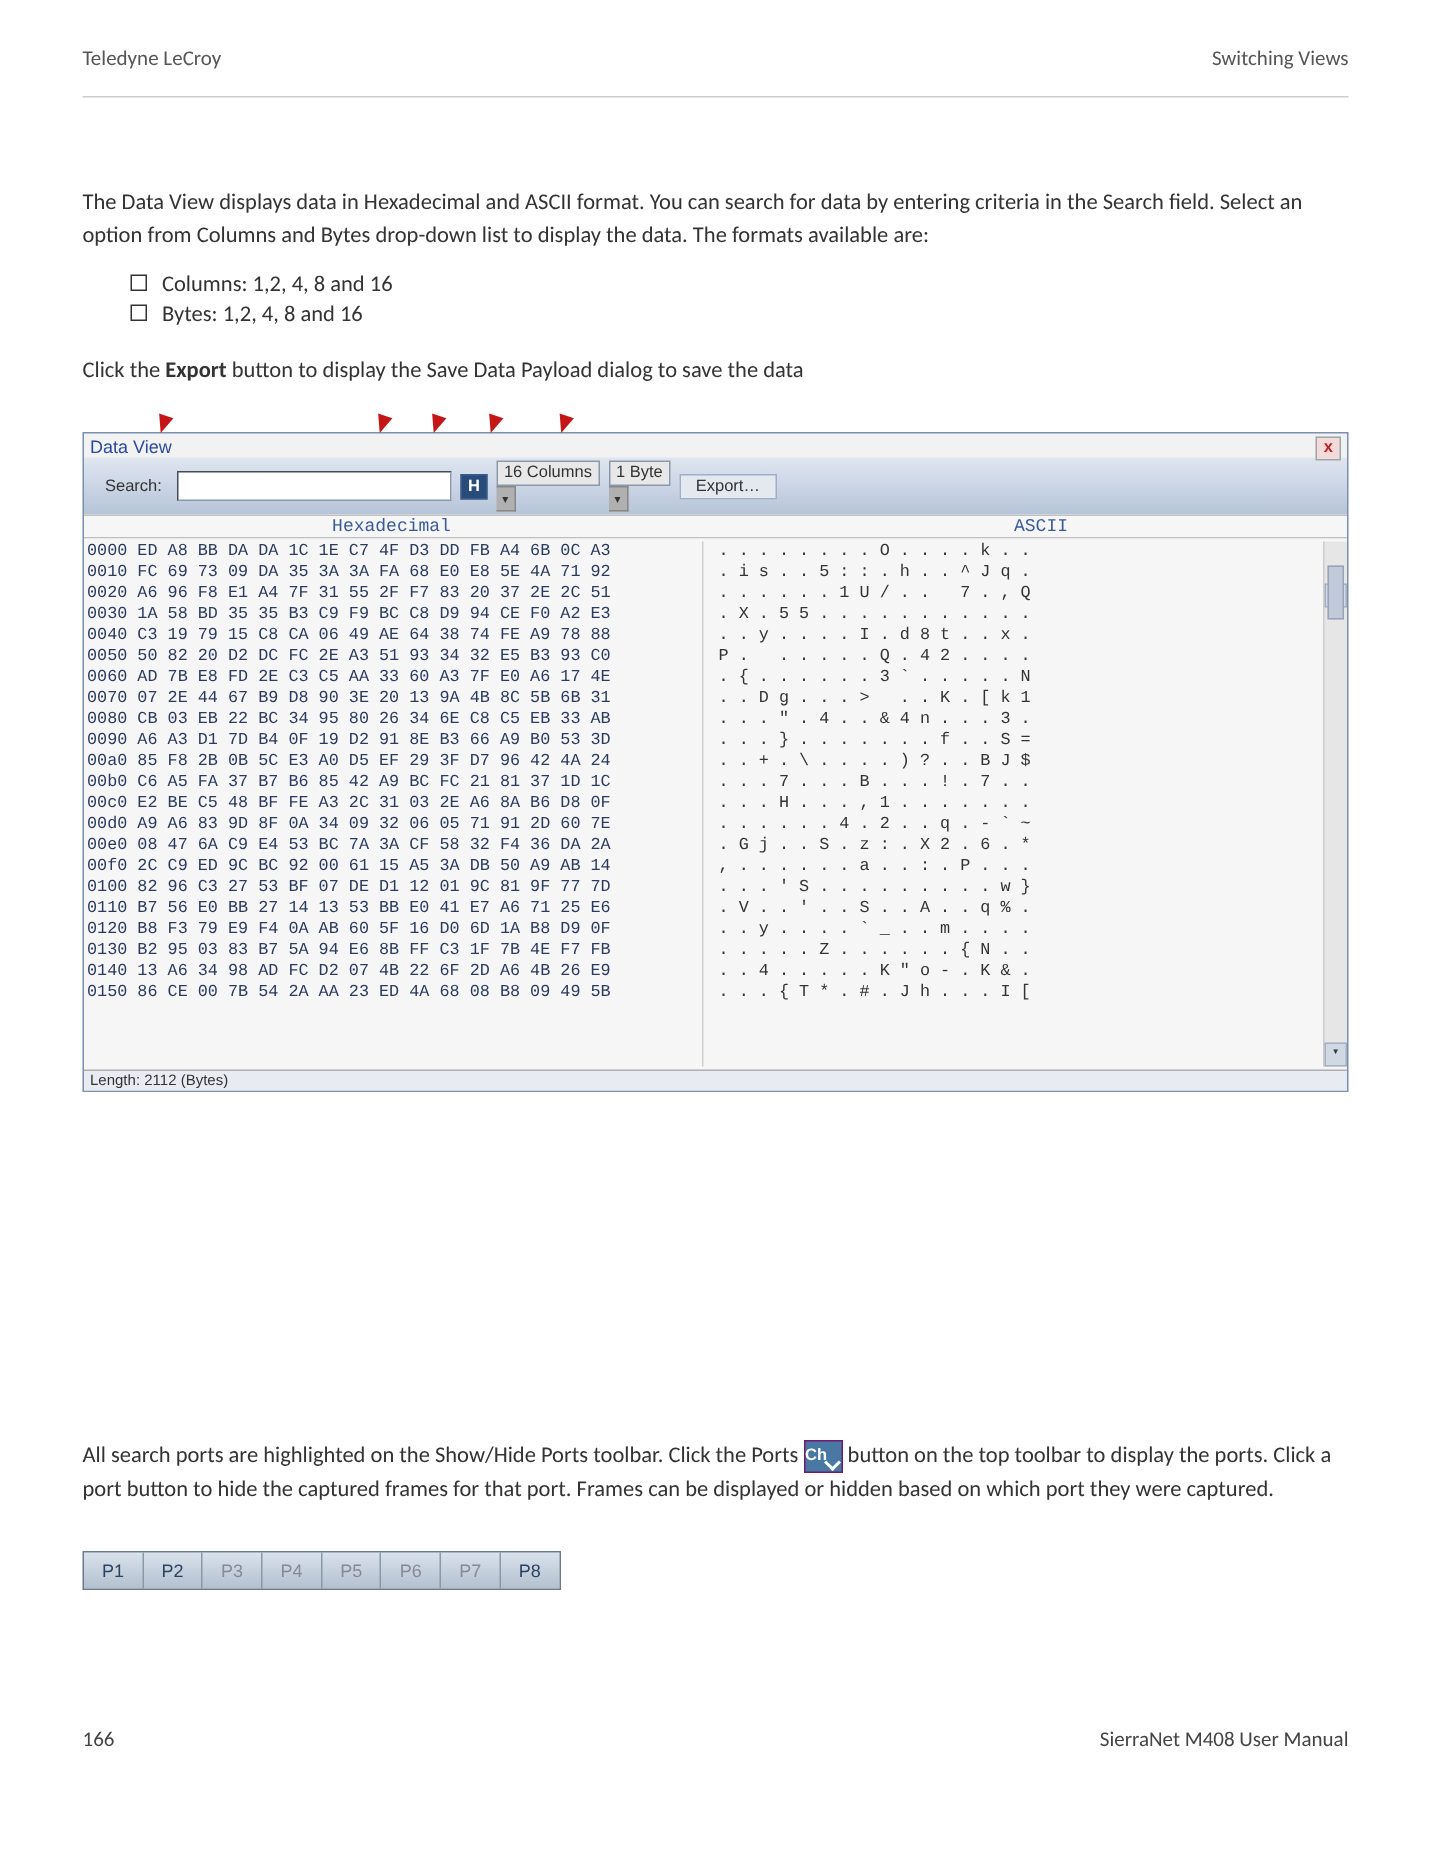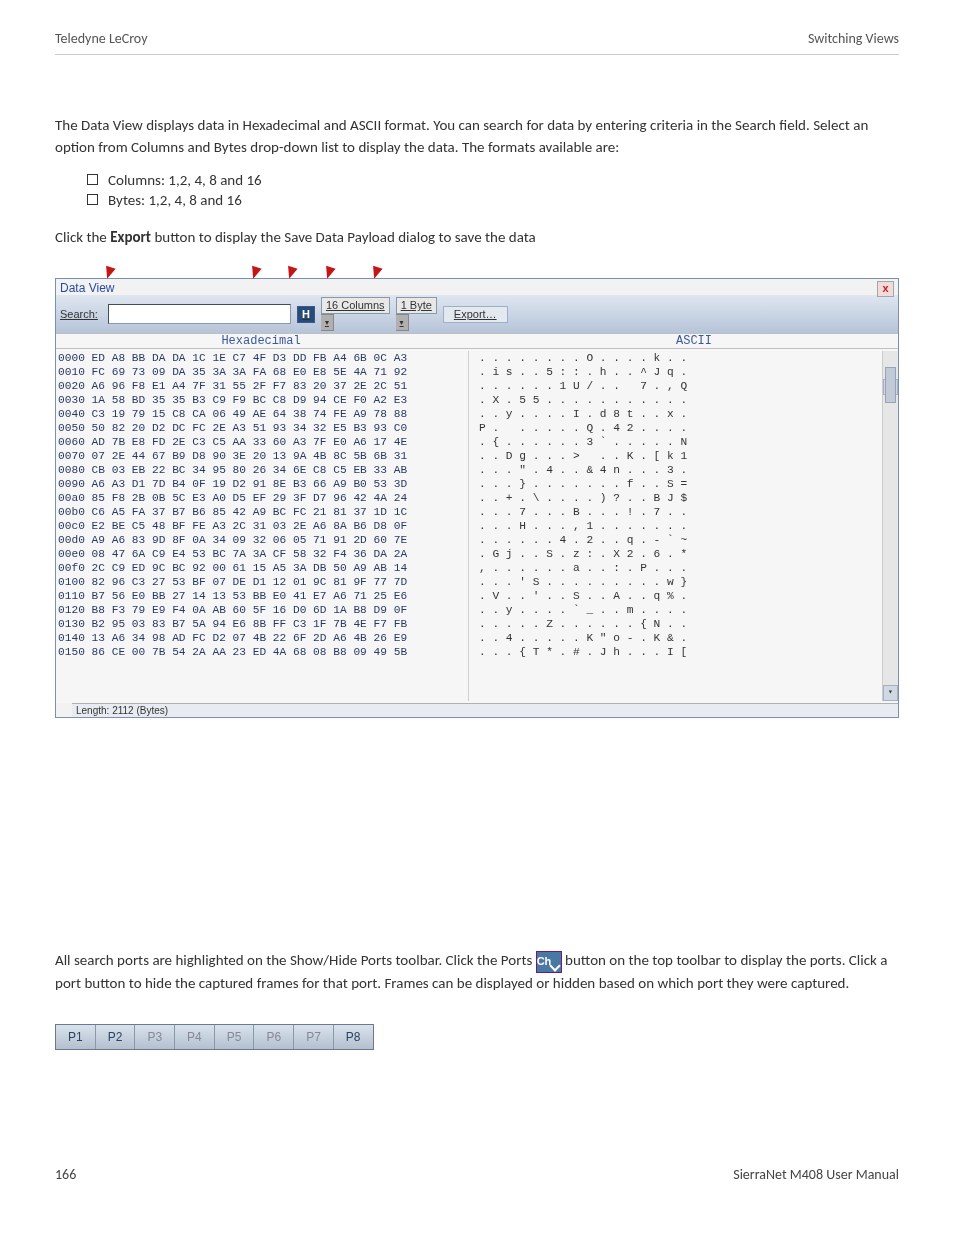--- a/index.html
+++ b/index.html
@@ -8,21 +8,21 @@
     font-family: Calibri, "Segoe UI", Arial, sans-serif;
     font-size: 15px;
     color: #333;
     background: #fff;
   }
   .header {
     display: flex;
     justify-content: space-between;
     font-size: 14px;
     color: #555;
-    padding-bottom: 7px;
+    padding-bottom: 17px;
     border-bottom: 1px solid #ccc;
     margin-bottom: 60px;
   }
   .body-text {
     margin: 12px 0;
     line-height: 1.45;
   }
   .bullets {
     margin: 10px 0 18px 32px;
   }
@@ -52,25 +52,24 @@
   .dv-close {
     position: absolute; top: 2px; right: 4px;
     width: 15px; height: 14px;
     border: 1px solid #9aa; background: #f4dada; color: #b22; font-weight: bold; text-align: center; line-height: 12px; font-size: 11px; font-family: Arial, sans-serif;
   }
 
   .dv-toolbar {
     background: linear-gradient(#dfe6f0, #b6c4d9);
     display: flex;
     gap: 6px;
-    padding: 2px 0;
+    padding: 2px 10px;
     align-items: center;
     font-family: "Segoe UI", Arial, sans-serif;
     font-size: 11px;
-    text-decoration: underline;
   }
   .dv-tb-label { padding: 1px 4px; }
   .dv-tb-search {
     flex: 0 0 88px; height: 16px; background: #fff; border: 1px inset #8899aa;
   }
   .dv-tb-icon {
     width: 16px; height: 15px; background: #294b7a; color: #fff; font-weight: bold;
     text-align: center; line-height: 14px; border: 1px solid #3a5a8a;
   }
   .dv-tb-select { display: inline-flex; align-items: stretch; flex-direction: column; }
@@ -138,21 +137,20 @@
   .vscroll .btn { height: 14px; background: #d0d8e4; border: 1px solid #a6b0c0; font-size: 8px; line-height: 12px; text-align: center; }
   .vscroll .thumb { position: absolute; top: 16px; left: 2px; right: 2px; height: 34px; background: #c0cad8; border: 1px solid #98a4b6; }
   .vscroll .down { position: absolute; bottom: 0; left: 0; right:0; }
 
   .dv-status {
     border-top: 1px solid #b0b0b0;
     background: #e8ecf2;
     font-family: "Segoe UI", Arial, sans-serif;
     font-size: 10px;
     padding: 1px 4px;
-    margin-left: 16px;
   }
 
   
   .section-gap { height: 180px; }
 
   .inline-icon {
     display: inline-block;
     width: 24px; height: 20px;
     background: #4978a3;
     border: 1px solid #701a75;
@@ -176,21 +174,21 @@
     font-size: 12px;
   }
   .port-btn {
     padding: 5px 12px;
     border-right: 1px solid #8899a8;
     color: #2b4260;
   }
   .port-btn:last-child { border-right: none; }
   .port-btn.dim { color: #889; }
   .page-footer {
-    margin-top: 76px;
+    margin-top: 51px;
     display: flex;
     justify-content: space-between;
     font-size: 14px;
     color: #444;
   }
 </style>
 </head>
 <body>
 
 

